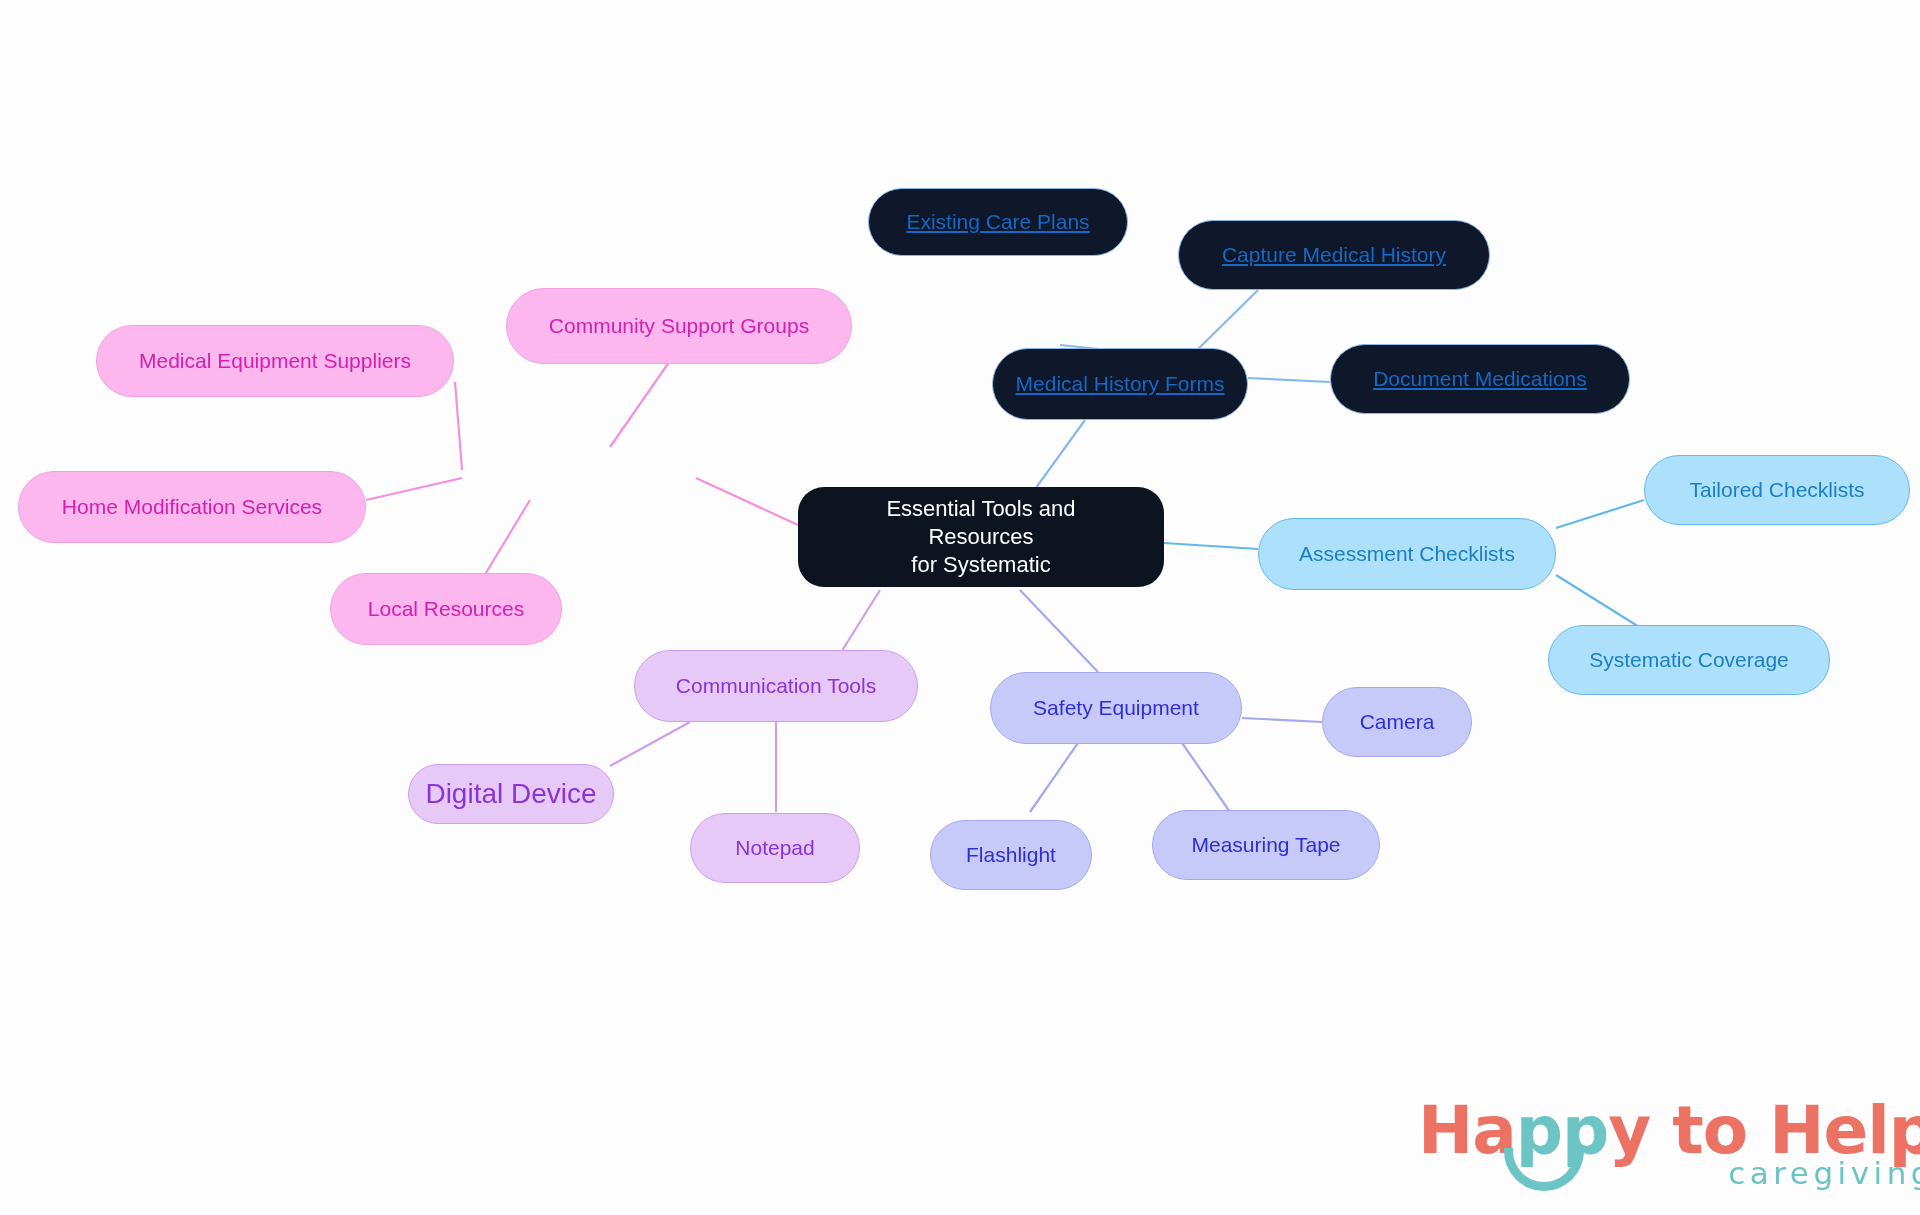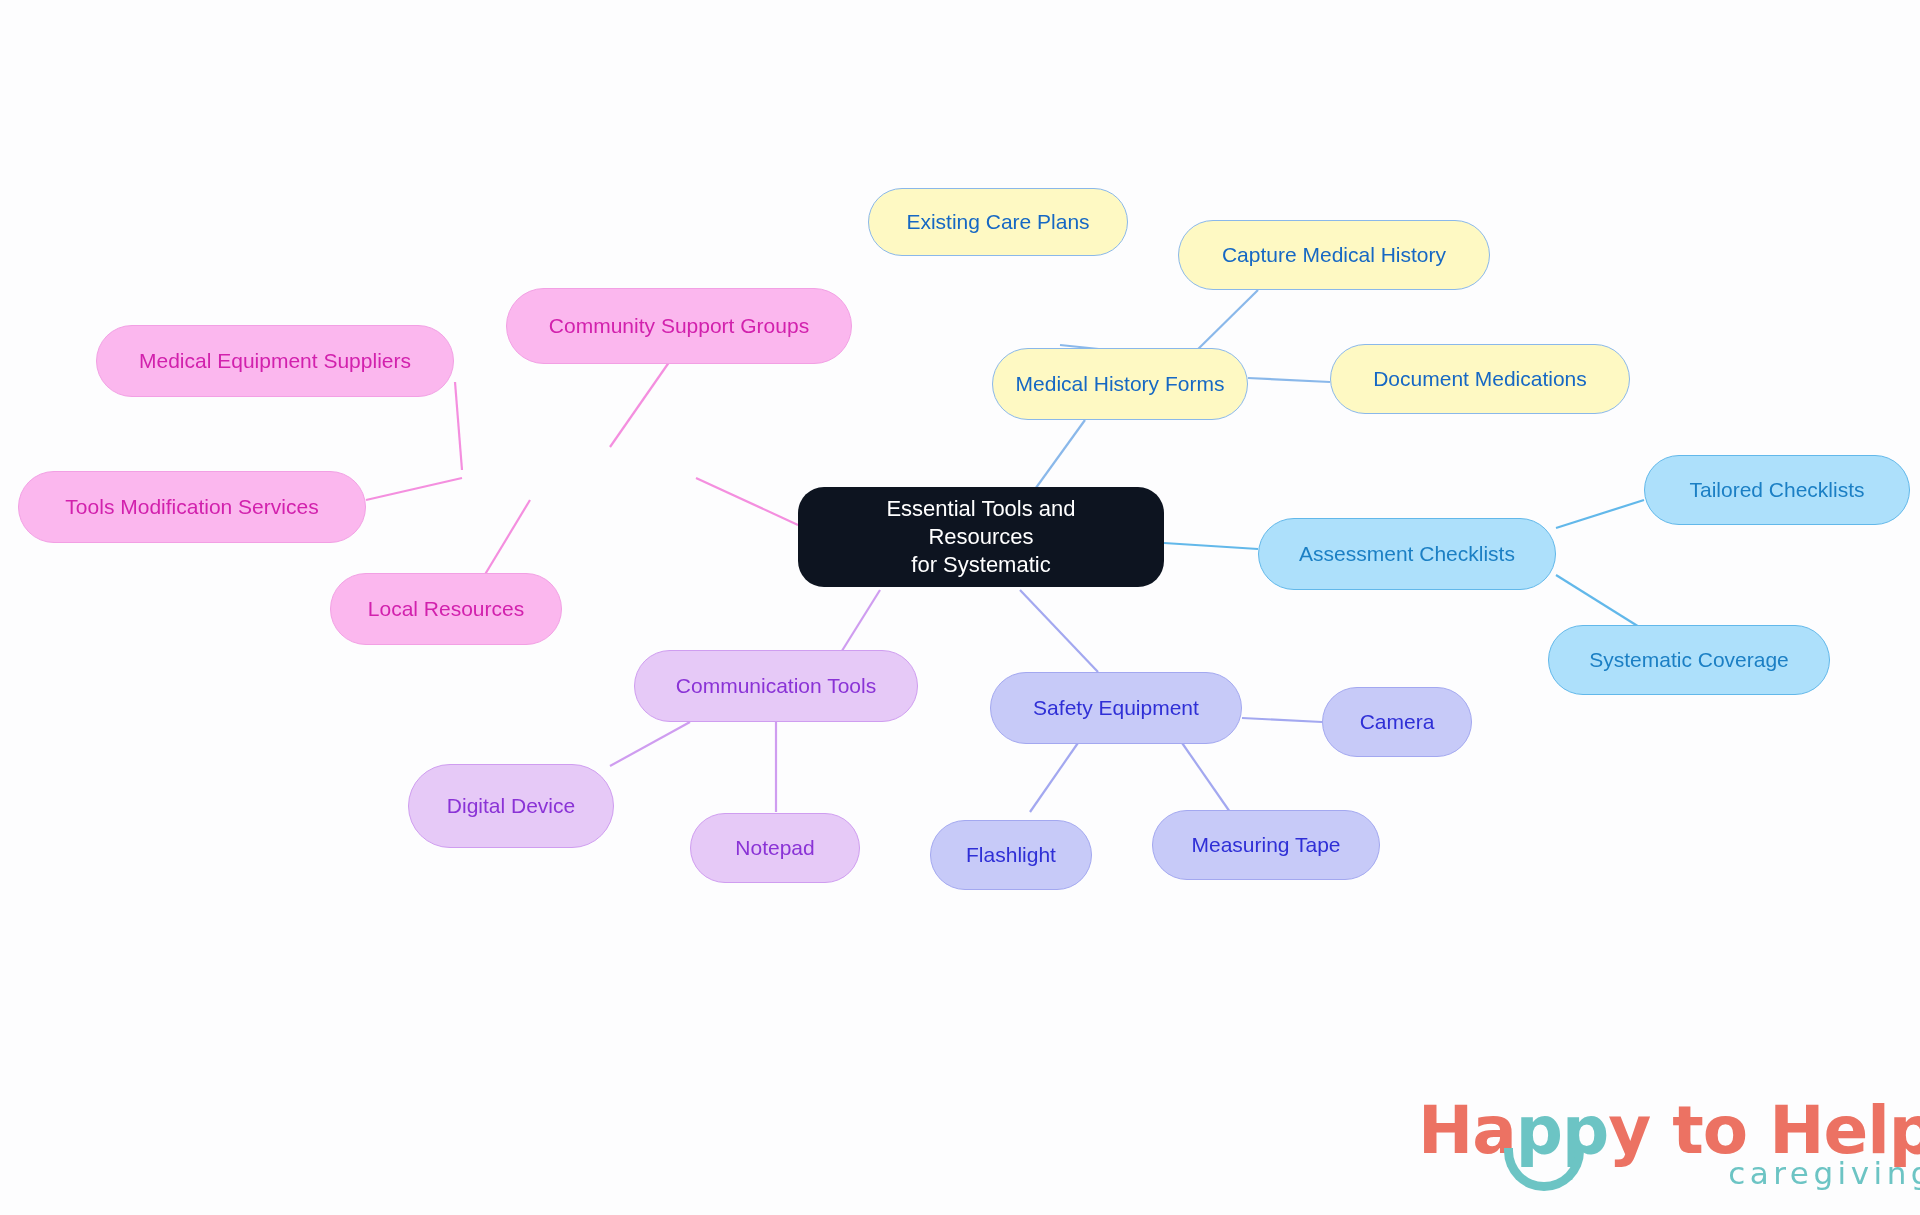--- a/index.html
+++ b/index.html
@@ -43,21 +43,21 @@
   .node.root {
     border-radius: 26px;
     border-width: 0;
     white-space: normal;
   }
 
   
   .c-root      { background:#0d1420; color:#ffffff; }
 
   
-  .c-blue      { background:#fef9c3; border-color:#8ab8ea; color:#1668c4; }
+  .c-blue      { background:#0f172a; border-color:#8ab8ea; color:#1668c4;text-decoration:underline; }
   
   .c-sky       { background:#ade0fb; border-color:#62b8ea; color:#1b7fc4; }
   
   .c-pink      { background:#fbb7ee; border-color:#f48fdf; color:#d612a8; }
   .c-pink-soft { background:#fbb7ee; border-color:#f2a0e4; color:#d221ad; }
   
   .c-lav       { background:#e6c9f7; border-color:#cf9df0; color:#8a33d6; }
   
   .c-peri      { background:#c7caf8; border-color:#a3a8f0; color:#2f2fd6; }
 
@@ -147,27 +147,27 @@
 
   <div class="node c-sky" style="left:1644px; top:455px; width:266px; height:70px; font-size:21px;">Tailored Checklists</div>
 
   <div class="node c-sky" style="left:1548px; top:625px; width:282px; height:70px; font-size:21px;">Systematic Coverage</div>
 
 
   <div class="node c-pink-soft" style="left:506px; top:288px; width:346px; height:76px; font-size:21px;">Community Support Groups</div>
 
   <div class="node c-pink-soft" style="left:96px; top:325px; width:358px; height:72px; font-size:21px;">Medical Equipment Suppliers</div>
 
-  <div class="node c-pink-soft" style="left:18px; top:471px; width:348px; height:72px; font-size:21px;">Tools Modification Services</div>
+  <div class="node c-pink-soft" style="left:18px; top:471px; width:348px; height:72px; font-size:21px;">Home Modification Services</div>
 
   <div class="node c-pink-soft" style="left:330px; top:573px; width:232px; height:72px; font-size:21px;">Local Resources</div>
 
   <div class="node c-lav" style="left:634px; top:650px; width:284px; height:72px; font-size:21px;">Communication Tools</div>
 
-  <div class="node c-lav" style="left:408px; top:764px; width:206px; height:84px; font-size:21px;">Digital Device</div>
+  <div class="node c-lav" style="left:408px; top:764px; width:206px; height:60px; font-size:28px;">Digital Device</div>
 
   <div class="node c-lav" style="left:690px; top:813px; width:170px; height:70px; font-size:21px;">Notepad</div>
 
   <div class="node c-peri" style="left:990px; top:672px; width:252px; height:72px; font-size:21px;">Safety Equipment</div>
 
   <div class="node c-peri" style="left:1322px; top:687px; width:150px; height:70px; font-size:21px;">Camera</div>
 
   <div class="node c-peri" style="left:1152px; top:810px; width:228px; height:70px; font-size:21px;">Measuring Tape</div>
 
   <div class="node c-peri" style="left:930px; top:820px; width:162px; height:70px; font-size:21px;">Flashlight</div>

